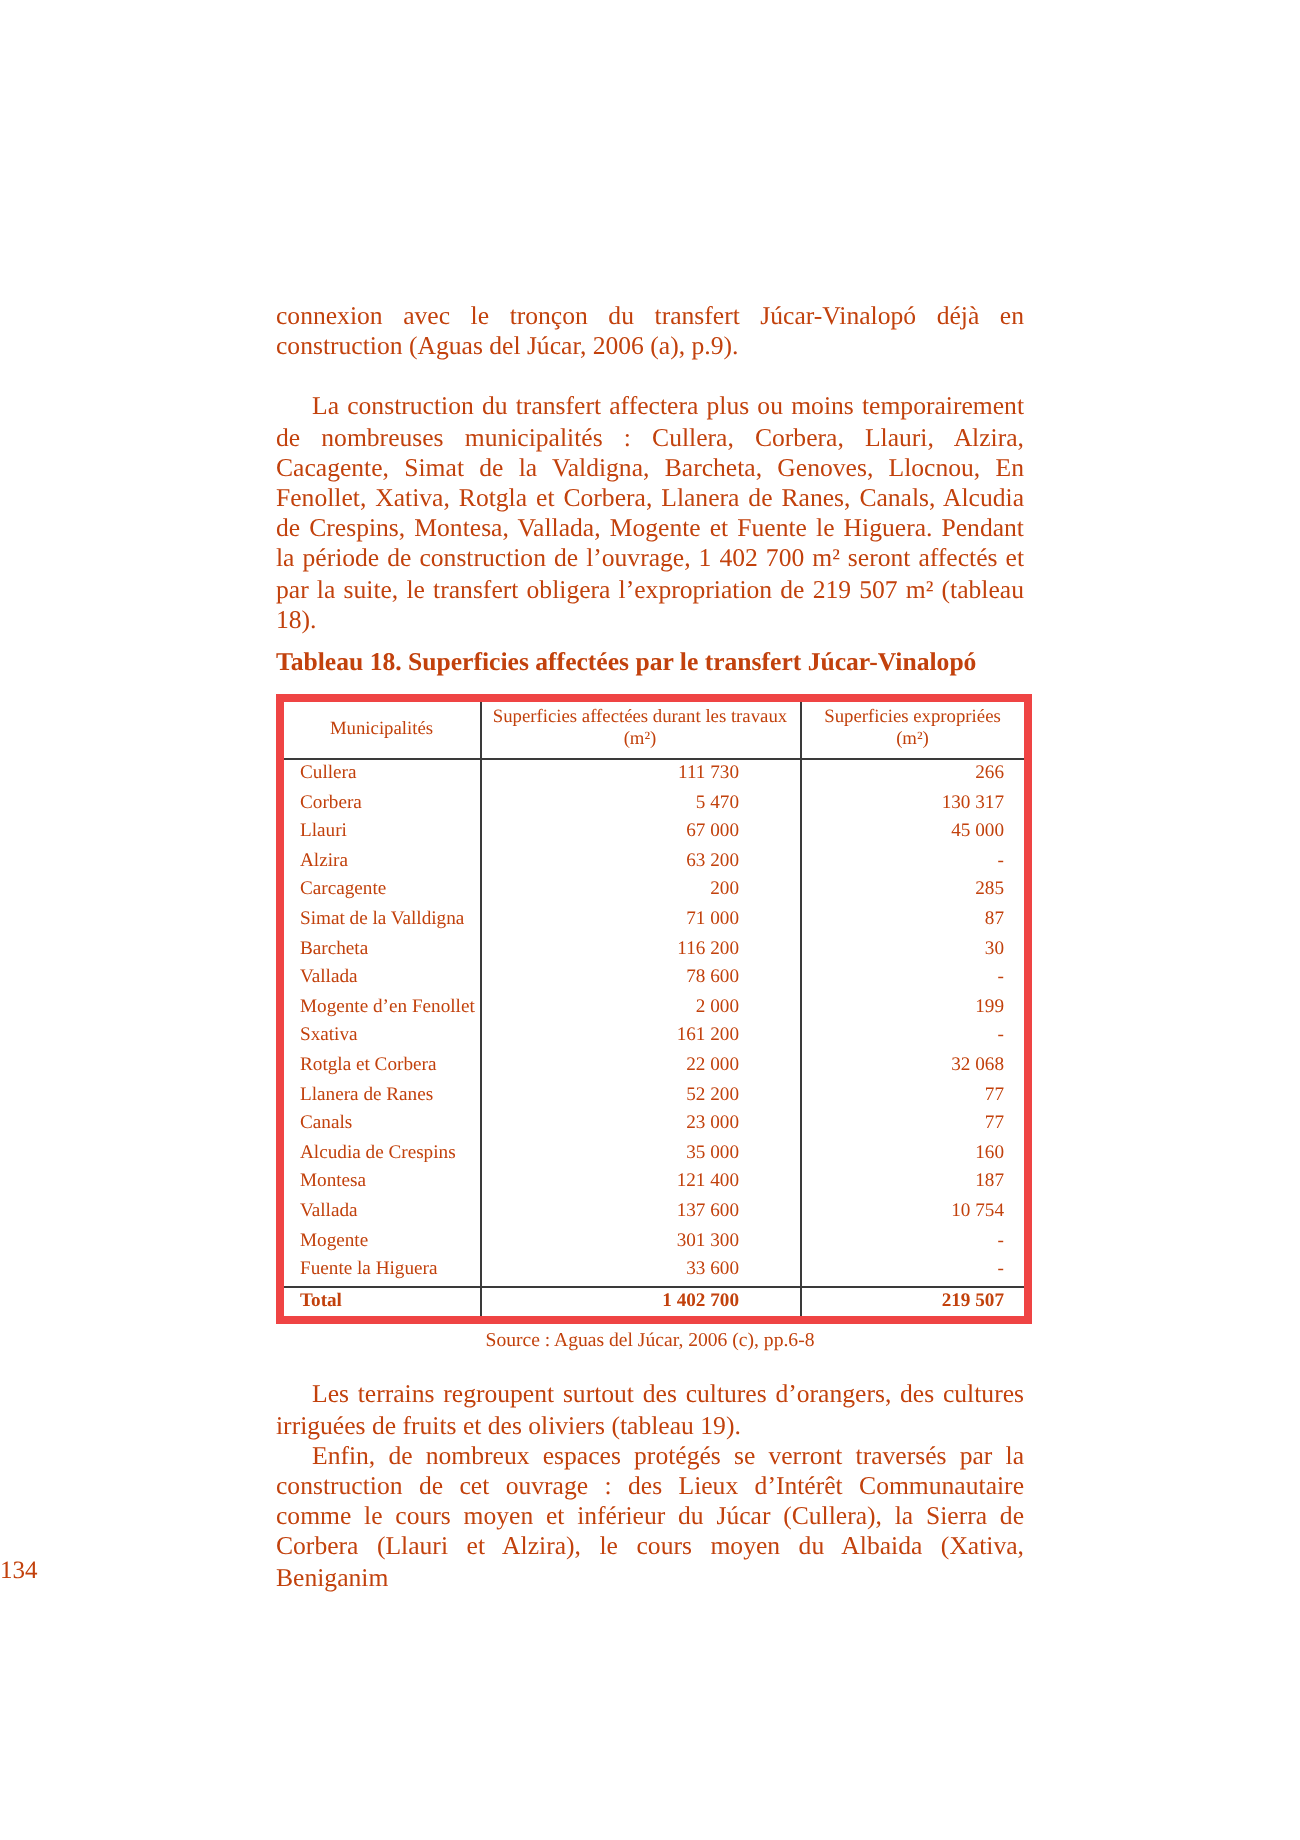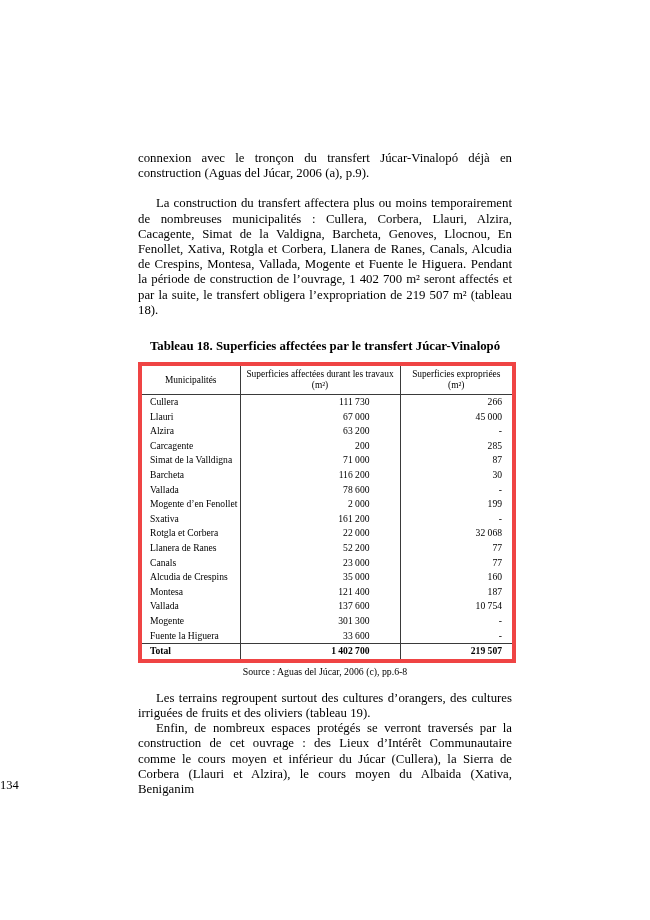--- a/index.html
+++ b/index.html
@@ -1,24 +1,24 @@
 <!DOCTYPE html>
 <html><head>
 <meta charset="utf-8">
 <style>
   html, body { margin:0; padding:0; background:#ffffff; }
   .page {
     position:relative; width:650px; height:920px; background:#ffffff;
-    color:#000000; font-family:"Liberation Serif", serif; overflow:hidden;
+    color:#c2410c; font-family:"Liberation Serif", serif; overflow:hidden;
   }
   .content { position:absolute; left:138px; top:151px; width:374px; }
   .para { font-size:12.8px; line-height:15.2px; text-align:justify; margin:0; }
   .indent { text-indent:18px; }
   .gap-top { margin-top:15px; }
-  .table-title { font-size:12.8px; font-weight:bold; text-align:center; margin-top:21px; }
+  .table-title { font-size:12.8px; font-weight:bold; text-align:left; margin-top:6px; }
   .tbl-wrap { margin-top:8px; }
   table.data { border-collapse:collapse; width:100%; font-size:9.6px; border:4px solid #ef4444; table-layout:fixed; }
   table.data th {
     border:1px solid #3a3a3a; font-weight:normal; text-align:center;
     padding:3px 4px; line-height:11px; font-size:9.4px; vertical-align:middle;
   }
   table.data td {
     border-left:1px solid #3a3a3a; border-right:1px solid #3a3a3a;
     padding:2px 6px 2px 8px; line-height:10.6px; vertical-align:middle;
     overflow:hidden; white-space:nowrap;
@@ -55,20 +55,25 @@
             <th>Municipalités</th>
             <th>Superficies affectées durant les travaux (m²)</th>
             <th>Superficies expropriées (m²)</th>
           </tr>
         </thead>
         <tbody>
             <tr>
               <td class="c0">Cullera</td>
               <td class="c1">111 730</td>
               <td class="c2">266</td>
+            </tr>
+            <tr>
+              <td class="c0">Corbera</td>
+              <td class="c1">5 470</td>
+              <td class="c2">130 317</td>
             </tr>
             <tr>
               <td class="c0">Llauri</td>
               <td class="c1">67 000</td>
               <td class="c2">45 000</td>
             </tr>
             <tr>
               <td class="c0">Alzira</td>
               <td class="c1">63 200</td>
               <td class="c2">-</td>

